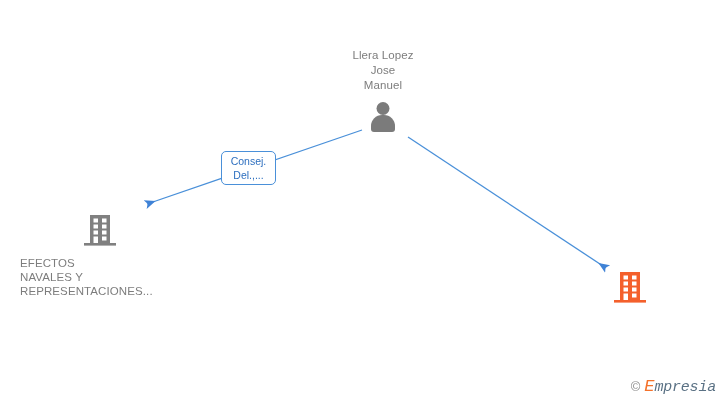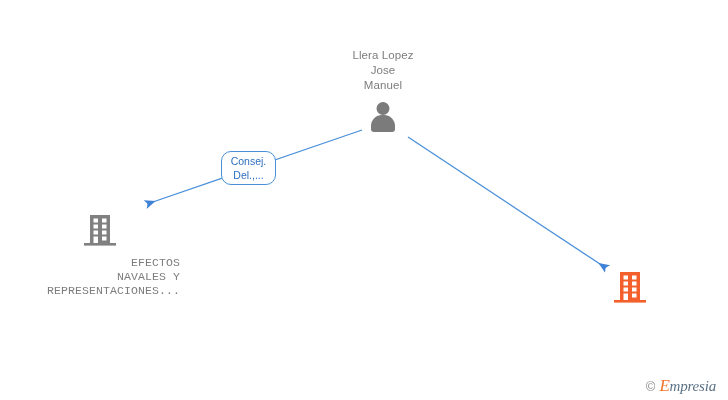--- a/index.html
+++ b/index.html
@@ -72,22 +72,21 @@
     transform: translateX(-50%);
     width: 24px;
     height: 17px;
     background: #7b7b7b;
     border-radius: 11px 11px 3px 3px;
   }
 
   
   .company-node {
     position: absolute;
-    text-align: right;
-    font-family: Liberation Mono, monospace;
+    text-align: left;
   }
   .company-node.left  { left: 20px;  top: 208px; width: 160px; }
   .company-node.right { left: 570px; top: 265px; width: 120px; }
 
   .building-icon {
     margin: 0 auto;
     display: block;
   }
   .company-label {
     margin-top: 8px;
@@ -96,21 +95,21 @@
     color: #7d7d7d;
     white-space: pre-line;
     letter-spacing: 0.1px;
   }
 
   
   .edge-label {
     position: absolute;
     background: #ffffff;
     border: 1.3px solid #4a90d9;
-    border-radius: 10px;
+    border-radius: 5px;
     color: #2d6fbf;
     font-size: 10.5px;
     line-height: 14px;
     text-align: center;
     padding: 2px 7px;
     box-sizing: border-box;
     white-space: pre-line;
     z-index: 5;
   }
   .edge-label.role-consejero {
@@ -132,21 +131,21 @@
     display: flex;
     align-items: center;
     gap: 4px;
     user-select: none;
   }
   .watermark .copy {
     font-size: 13px;
     color: #8a8a8a;
   }
   .watermark .brand {
-    font-family: Liberation Serif, serif;
+    font-family: Liberation Mono, monospace;
     font-size: 15px;
     font-style: italic;
     color: #5a7184;
     letter-spacing: -0.2px;
   }
   .watermark .brand .cap {
     color: #f4722b;
     font-size: 17px;
   }
 </style>

